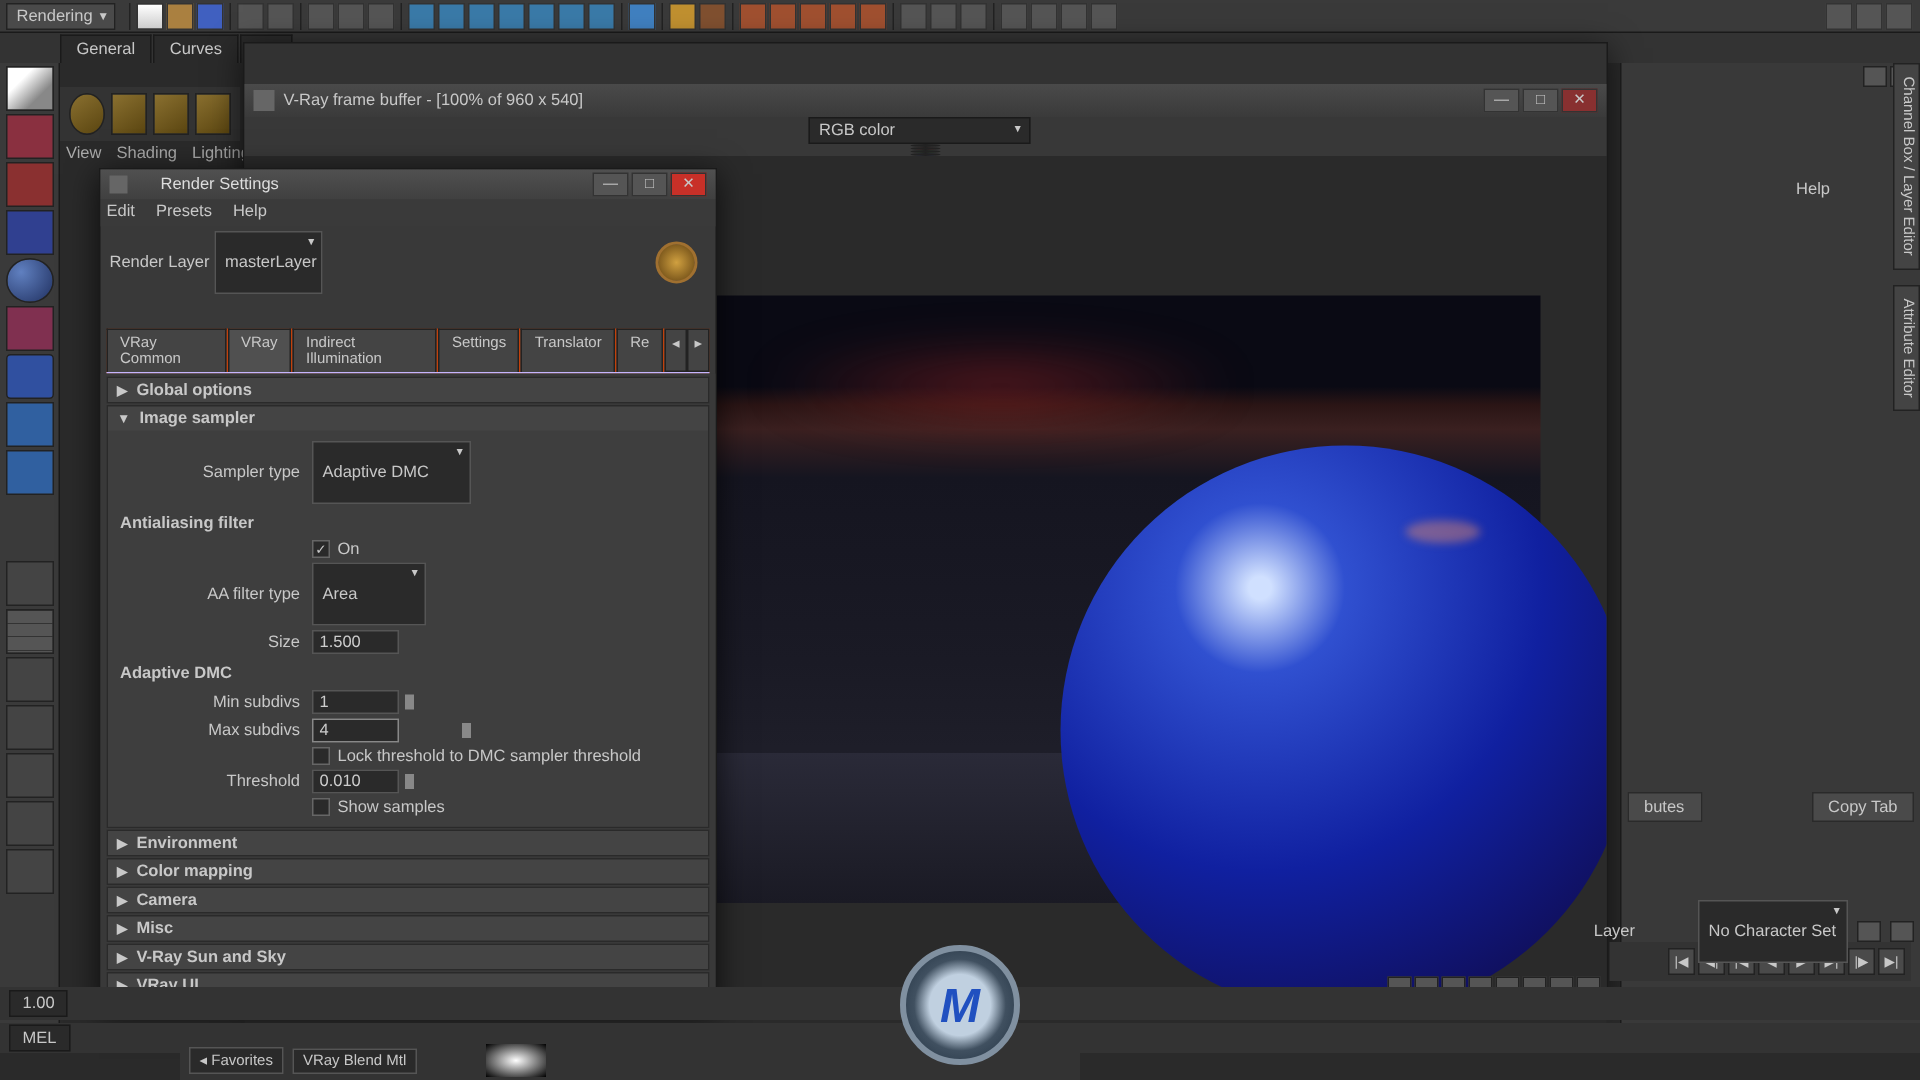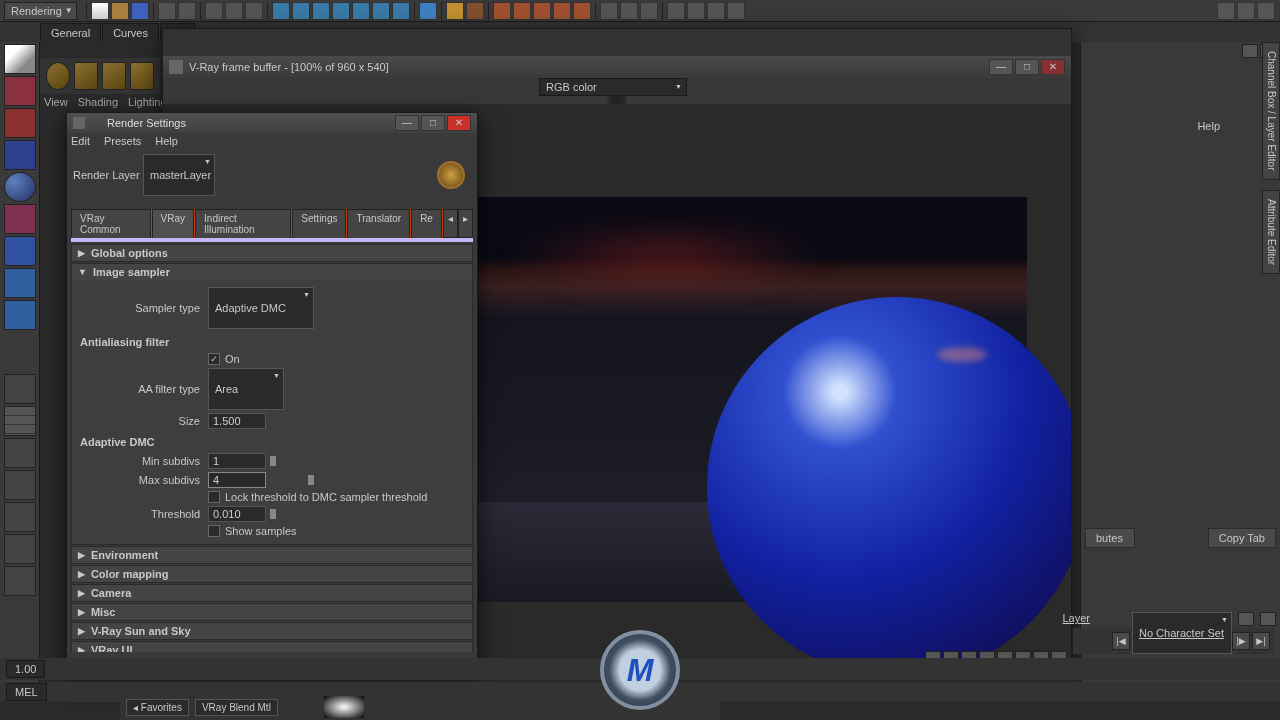--- a/index.html
+++ b/index.html
@@ -46,21 +46,21 @@
 .render-settings { position: absolute; left: 66px; top: 112px; width: 412px; height: 560px; background: #393939; border: 1px solid #1a1a1a; box-shadow: 0 4px 20px rgba(0,0,0,0.7); }
 .rs-titlebar { background: linear-gradient(to bottom, #505050, #404040); height: 20px; display: flex; align-items: center; padding: 0 6px; }
 .rs-title-icon { width: 12px; height: 12px; background: #666; margin-right: 6px; }
 .rs-title-text { flex: 1; font-size: 11px; color: #ddd; margin-left: 16px; }
 .rs-menubar { background: #3a3a3a; height: 18px; display: flex; padding: 2px 4px; gap: 14px; font-size: 11px; }
 .rs-header-row { display: flex; align-items: center; padding: 3px 6px; font-size: 11px; }
 .rs-label { width: 70px; text-align: left; }
 .rs-dd { background: #2a2a2a; border: 1px solid #555; padding: 14px 6px; font-size: 11px; width: 72px; position: relative; }
 .rs-dd::after { content: '▼'; font-size: 7px; position: absolute; right: 3px; top: 3px; }
 .rs-logo { position: absolute; right: 12px; top: 48px; width: 28px; height: 28px; border: 2px solid #a07030; border-radius: 50%; background: radial-gradient(#d0a040, #604010); }
-.rs-tabs { display: flex; background: #c2410c; border-bottom: 4px solid #c4b5fd; margin: 10px 4px 0; font-size: 10px; }
+.rs-tabs { display: flex; background: #c2410c; border-bottom: 1px solid #c4b5fd; margin: 20px 4px 0; font-size: 10px; }
 .rs-tab { padding: 3px 8px; background: #444; border: 1px solid #222; border-bottom: none; margin-right: 1px; }
 .rs-tab.active { background: #505050; }
 .rs-tab-arrow { padding: 3px 4px; background: #444; border: 1px solid #222; }
 .rs-body { background: #393939; padding: 2px 4px; height: 410px; overflow: hidden; }
 .rs-section { background: #444; border: 1px solid #2a2a2a; margin-bottom: 1px; }
 .rs-section-header { padding: 2px 6px; font-size: 11px; font-weight: bold; display: flex; align-items: center; }
 .rs-arrow { margin-right: 6px; font-size: 9px; }
 .rs-section-body { padding: 4px 8px; background: #3e3e3e; }
 .rs-row { display: flex; align-items: center; margin: 3px 0; font-size: 11px; }
 .rs-row-label { width: 128px; text-align: right; padding-right: 8px; }
@@ -86,21 +86,21 @@
 
 .cmd-line { position: absolute; bottom: 18px; left: 0; right: 0; height: 20px; background: #333; display: flex; align-items: center; padding: 0 6px; font-size: 11px; }
 
 .bottom-shelf { position: absolute; bottom: 0; left: 120px; width: 600px; height: 26px; background: #333; display: flex; align-items: center; padding: 0 6px; font-size: 10px; }
 .fav-dd { background: #2a2a2a; border: 1px solid #555; padding: 2px 6px; margin-right: 6px; }
 
 .center-logo { position: absolute; left: 600px; bottom: 10px; width: 80px; height: 80px; border-radius: 50%; background: radial-gradient(circle, #c0d0e0 40%, #405060 60%, #203040 100%); border: 4px solid #8090a0; display: flex; align-items: center; justify-content: center; font-size: 32px; font-weight: bold; font-style: italic; color: #2050c0; }
 
 .fb-bottom-icons { position: absolute; bottom: 2px; right: 4px; display: flex; gap: 2px; }
 .fb-mini { width: 16px; height: 14px; background: #555; border: 1px solid #222; }
-.right-char { position: absolute; right: 4px; bottom: 66px; display: flex; gap: 6px; font-size: 11px; text-decoration: underline; }
+.right-char { position: absolute; right: 4px; bottom: 78px; display: flex; align-items: center; gap: 6px; font-size: 11px; }
 </style>
 </head>
 <body>
 
 <div class="toolbar-top">
   <div class="dropdown-menu">Rendering</div>
   <span class="toolbar-sep"></span>
   <span class="toolbar-icon" style="background:linear-gradient(#fff,#ccc)"></span>
   <span class="toolbar-icon" style="background:#aa8040"></span>
   <span class="toolbar-icon" style="background:#4060c0"></span>

